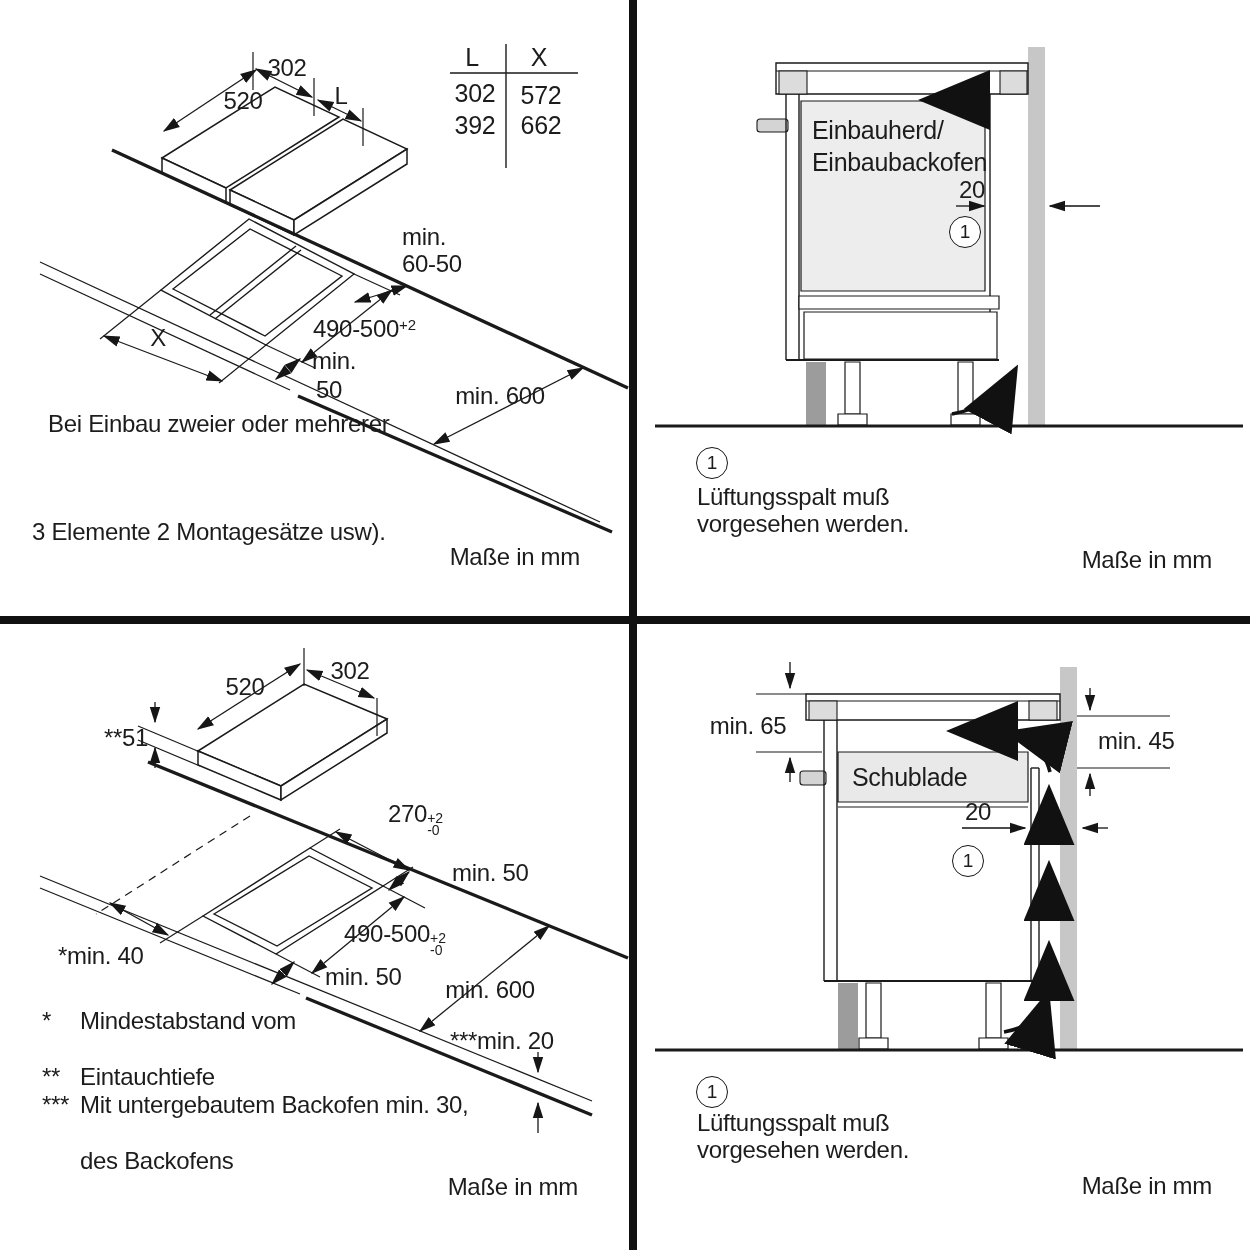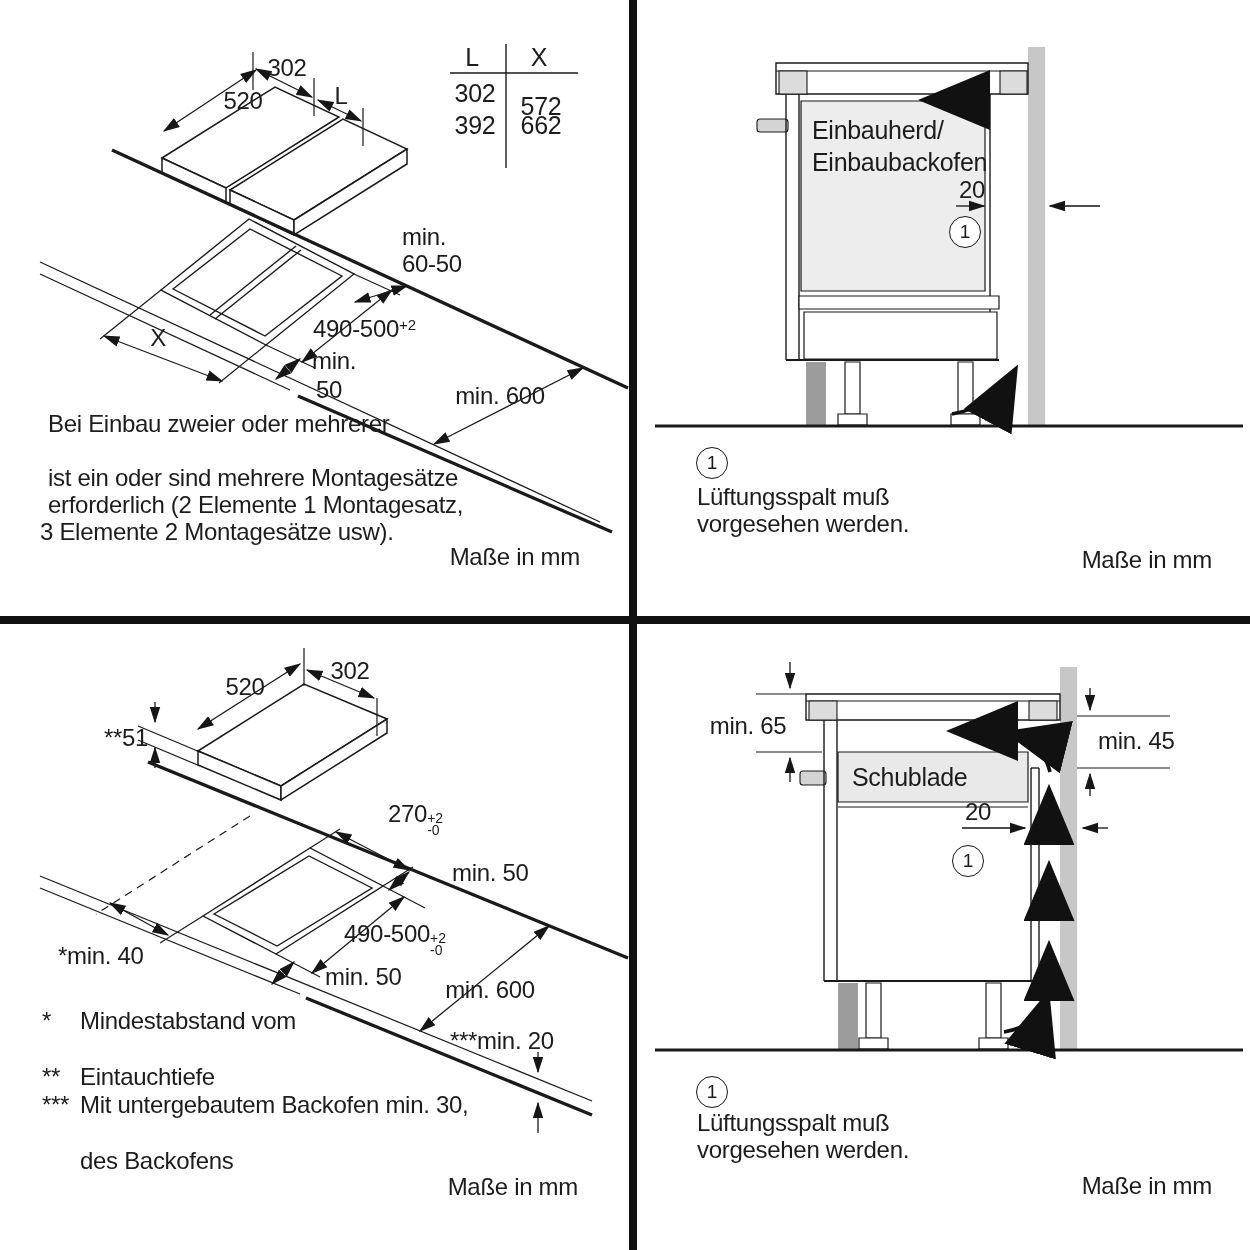--- a/index.html
+++ b/index.html
@@ -179,36 +179,34 @@
     </g>
   </svg>
 
   <span class="lbl c" style="left:243px;top:101px">520</span>
   <span class="lbl c" style="left:287px;top:68px">302</span>
   <span class="lbl c" style="left:341px;top:96px">L</span>
 
   <span class="lbl c big" style="left:472px;top:57px">L</span>
   <span class="lbl c big" style="left:539px;top:57px">X</span>
   <span class="lbl c big" style="left:475px;top:93px">302</span>
-  <span class="lbl c big" style="left:541px;top:106px">572</span>
+  <span class="lbl c big" style="left:541px;top:95px">572</span>
   <span class="lbl c big" style="left:475px;top:125px">392</span>
   <span class="lbl c big" style="left:541px;top:125px">662</span>
 
   <span class="lbl l" style="left:402px;top:237px">min.</span>
   <span class="lbl l" style="left:402px;top:264px">60-50</span>
   <span class="lbl l" style="left:313px;top:329px"><span>490-500</span><sup class="s">+2</sup></span>
   <span class="lbl l" style="left:312px;top:361px">min.</span>
   <span class="lbl l" style="left:316px;top:390px">50</span>
   <span class="lbl c" style="left:158px;top:338px">X</span>
   <span class="lbl c" style="left:500px;top:396px">min. 600</span>
 
   <span class="lbl l" style="left:48px;top:424px">Bei Einbau zweier oder mehrerer</span>
-  <span class="lbl l" style="left:48px;top:478px">ist ein oder sind mehrere Montagesätze</span>
-  <span class="lbl l" style="left:48px;top:505px">erforderlich (2 Elemente 1 Montagesatz,</span>
-  <span class="lbl l" style="left:40px;top:532px">3 Elemente 2 Montagesätze usw).</span>
+  <span class="lbl l" style="left:32px;top:532px">3 Elemente 2 Montagesätze usw).</span>
   <span class="lbl r" style="left:580px;top:557px">Maße in mm</span>
 
   <span class="lbl l big" style="left:812px;top:130px">Einbauherd/</span>
   <span class="lbl l big" style="left:812px;top:162px">Einbaubackofen</span>
   <span class="lbl c" style="left:972px;top:190px">20</span>
   <span class="circ" style="left:965px;top:232px">1</span>
   <span class="circ" style="left:712px;top:463px">1</span>
   <span class="lbl l" style="left:697px;top:497px">Lüftungsspalt muß</span>
   <span class="lbl l" style="left:697px;top:524px">vorgesehen werden.</span>
   <span class="lbl r" style="left:1212px;top:560px">Maße in mm</span>

